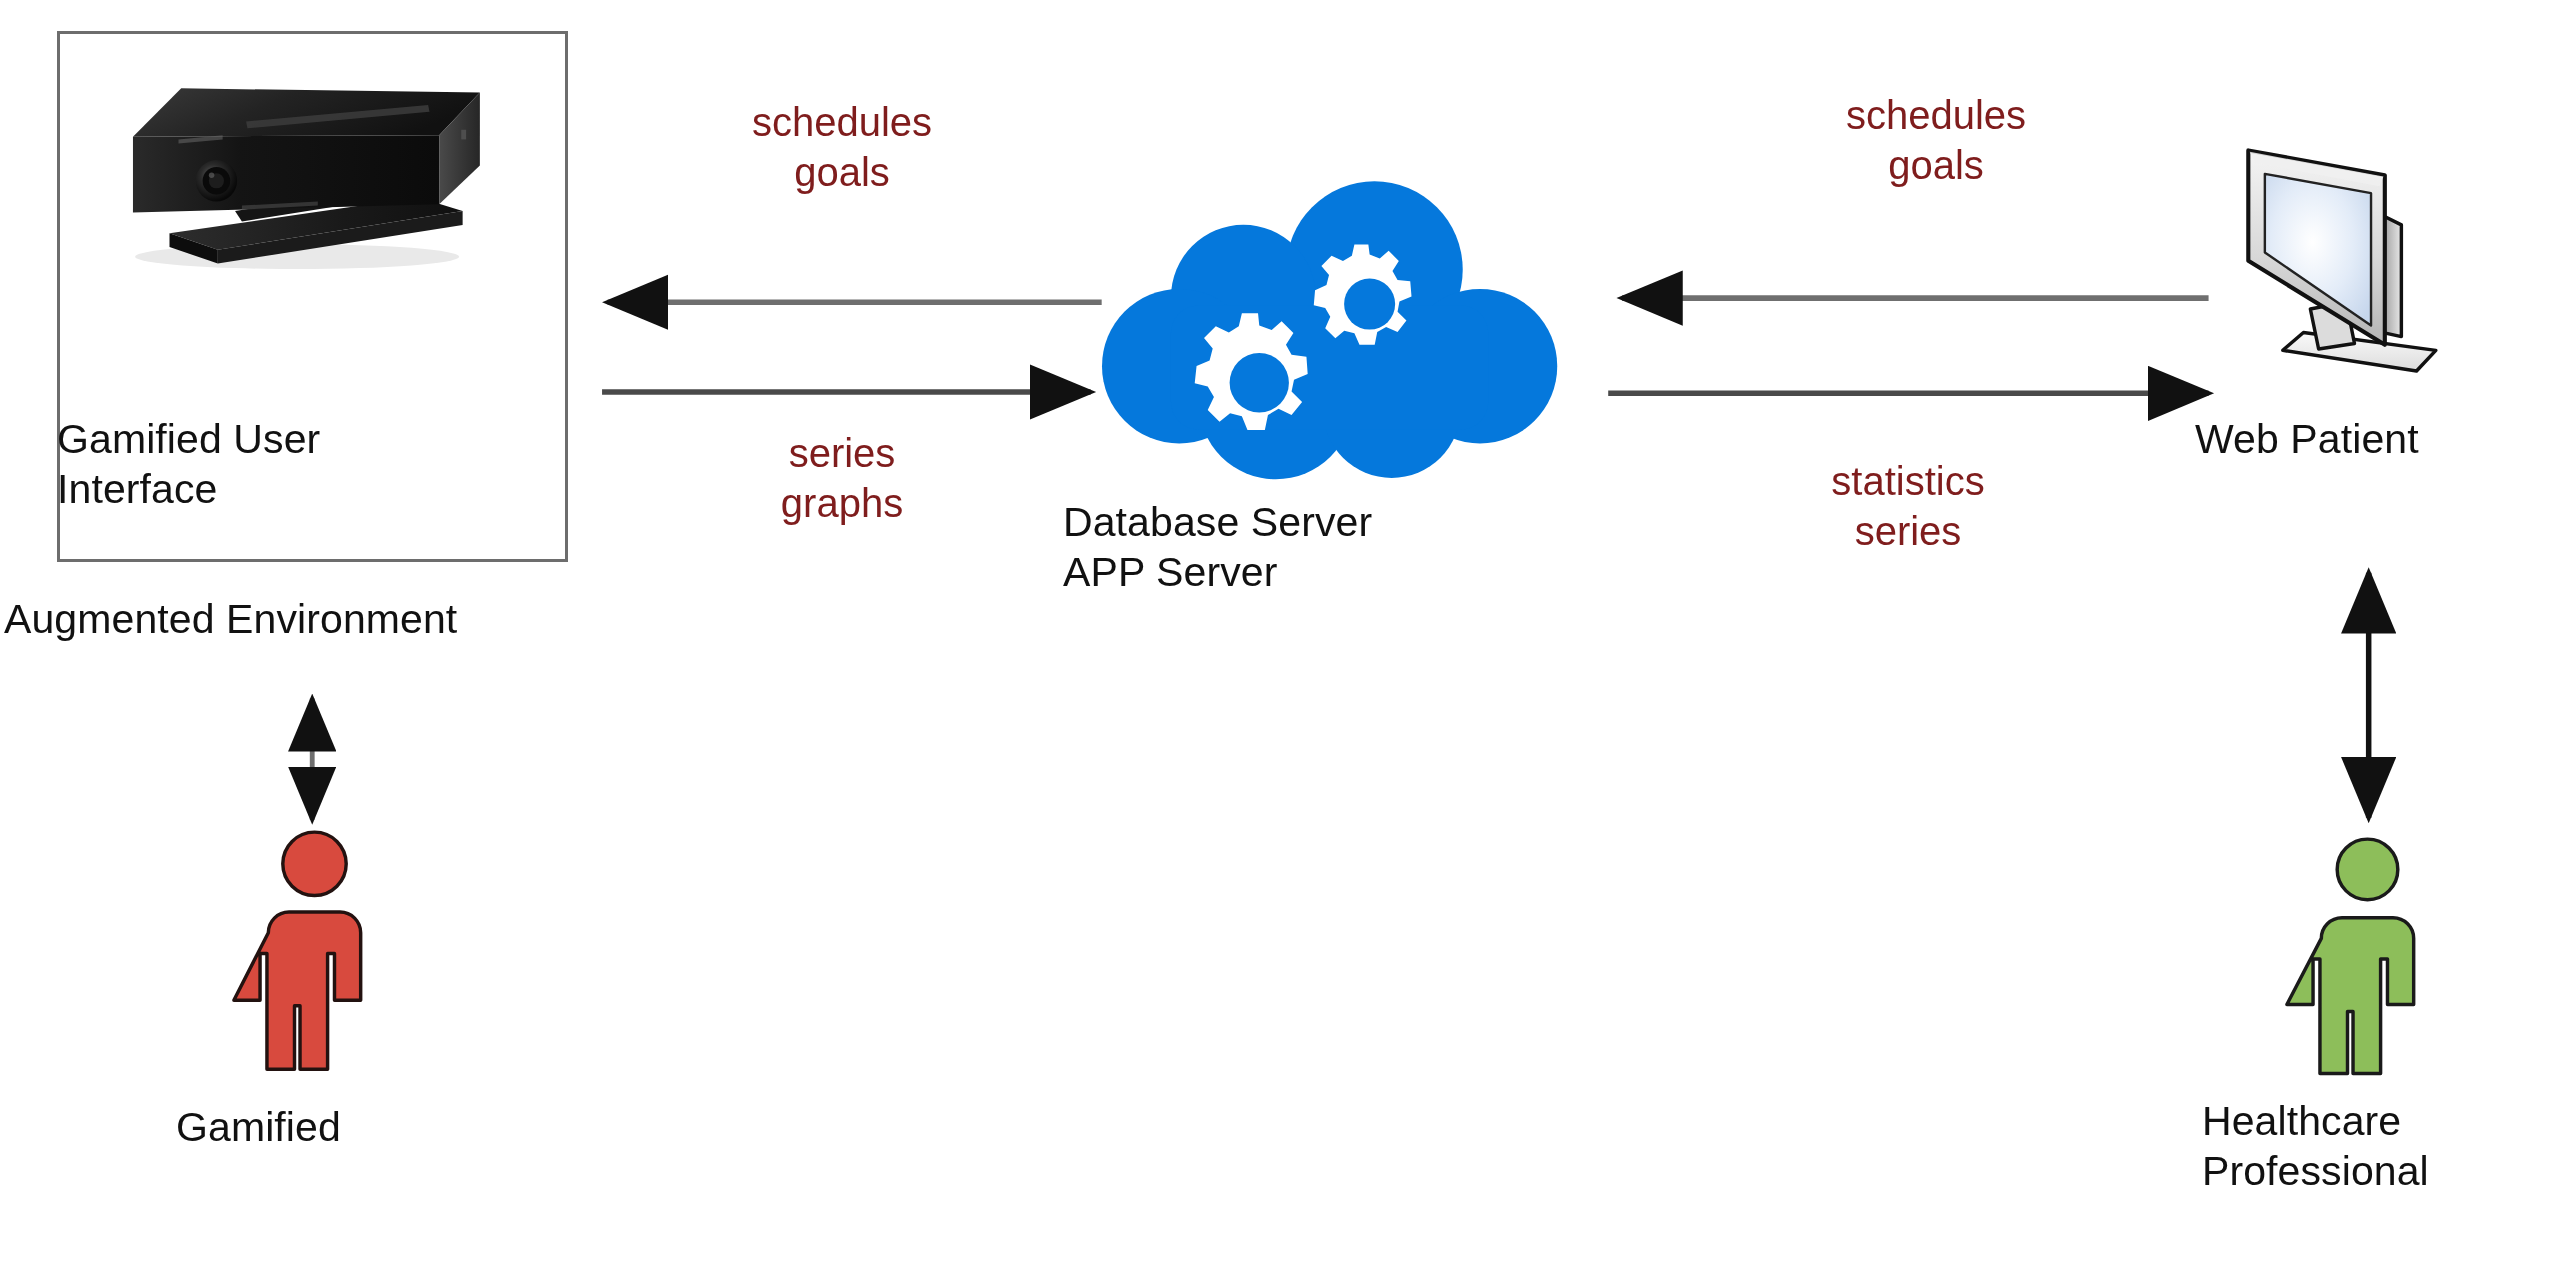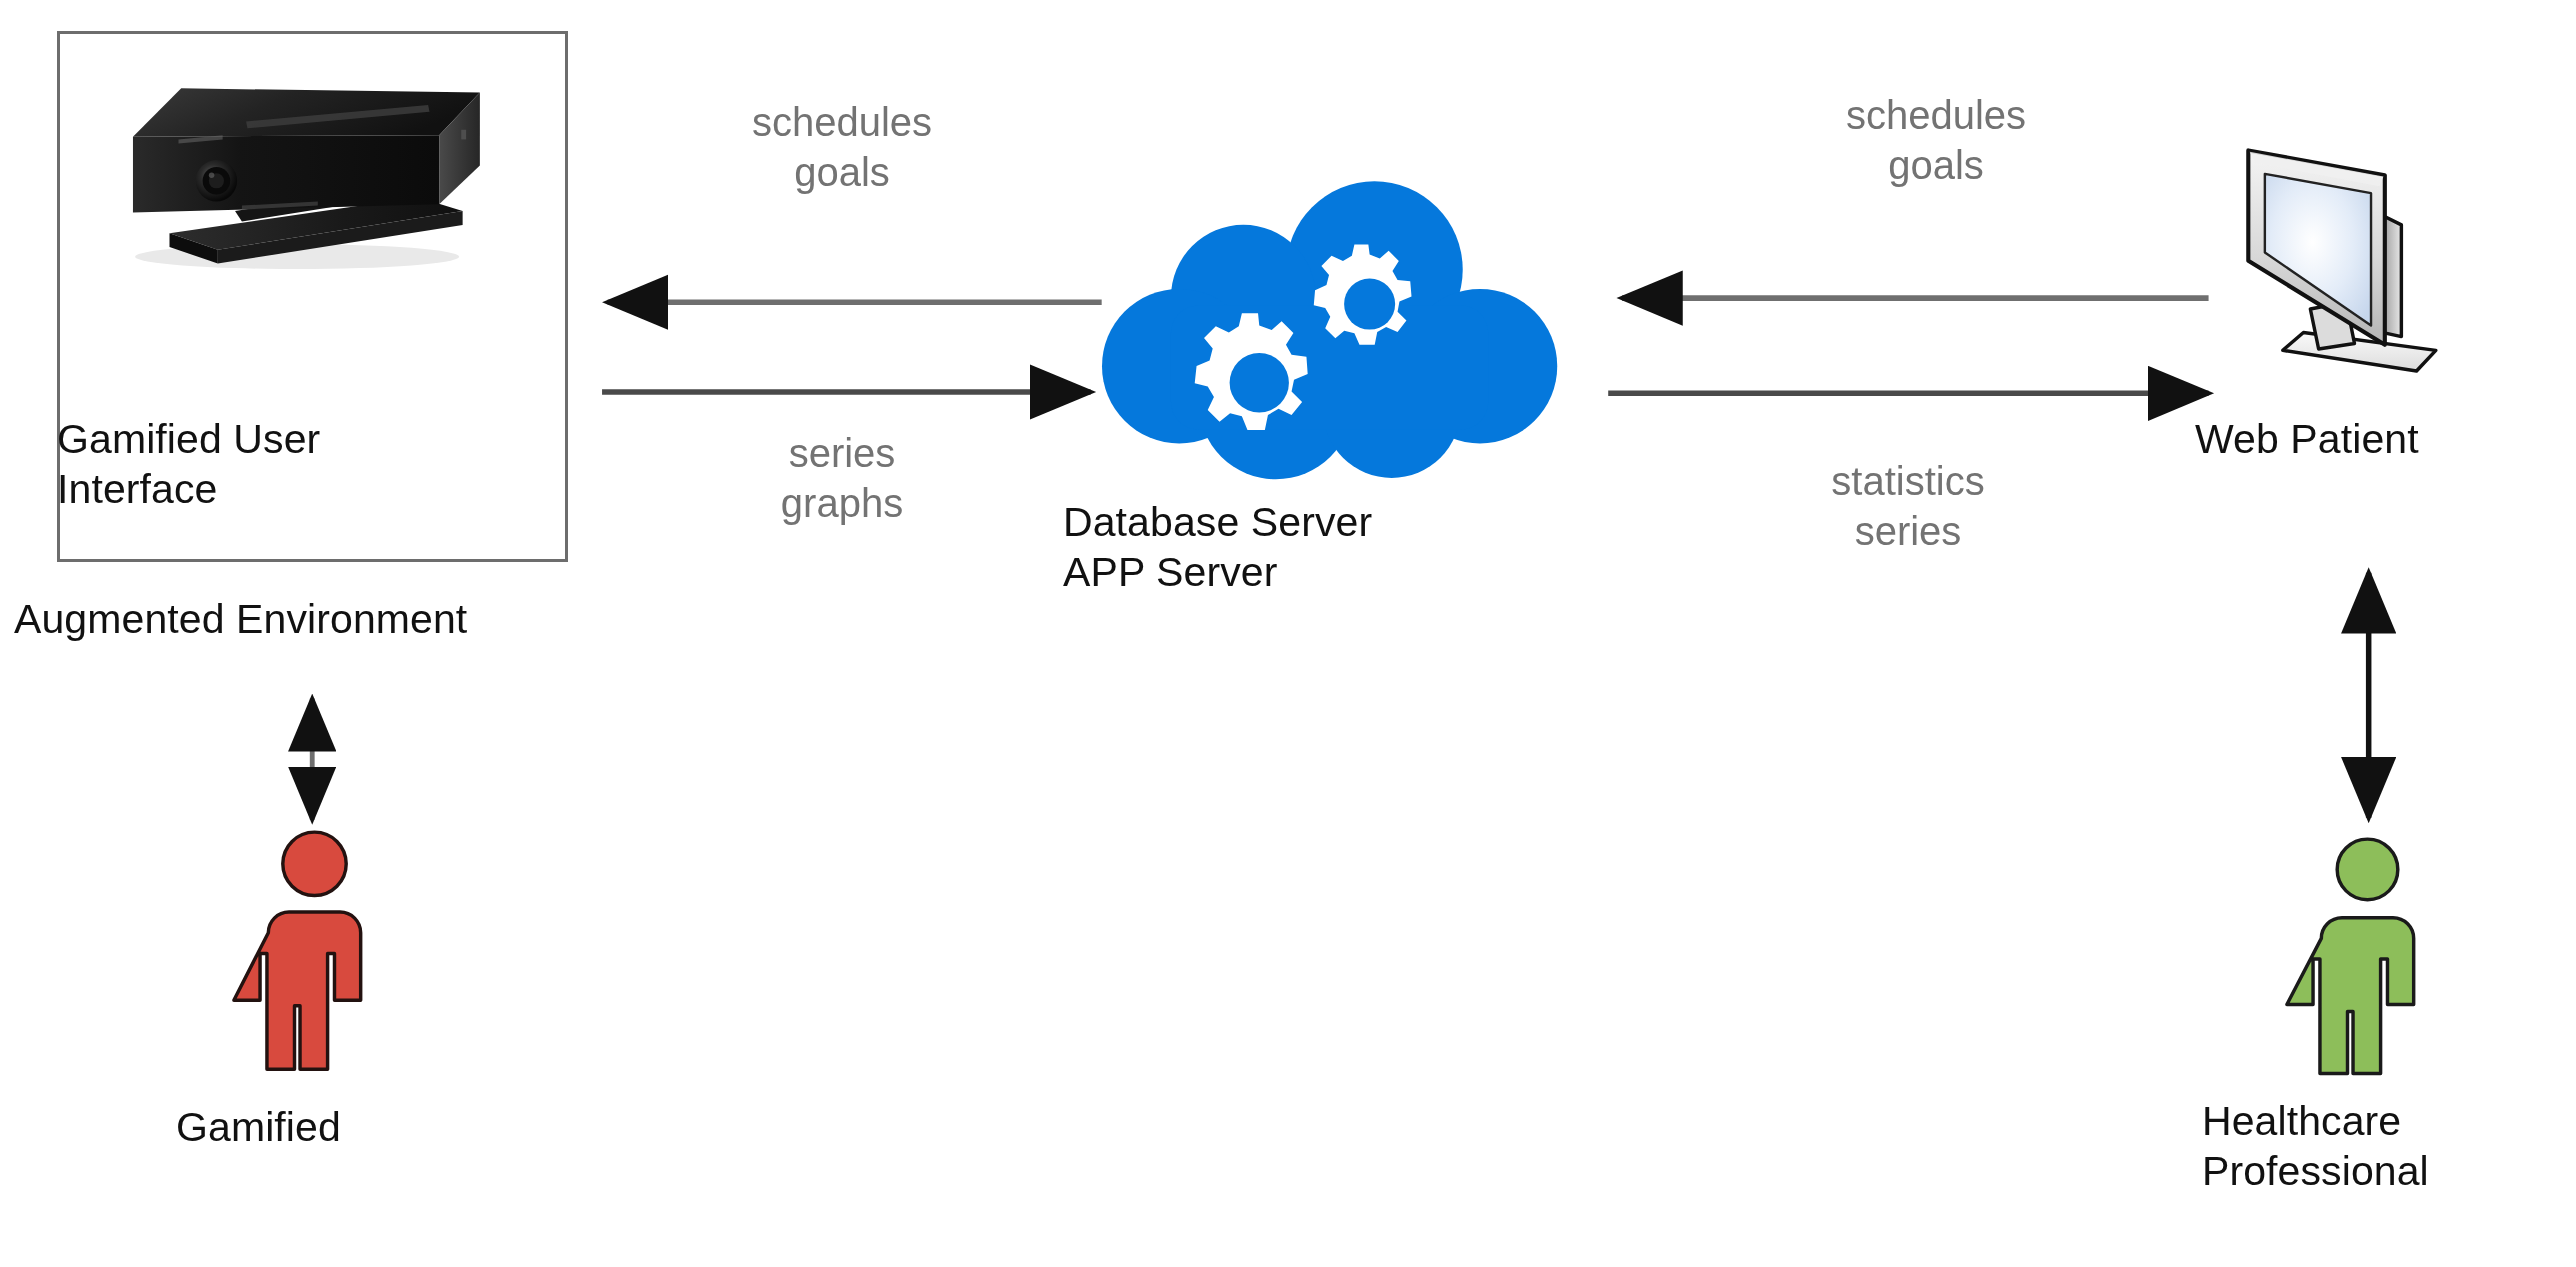--- a/index.html
+++ b/index.html
@@ -32,21 +32,21 @@
     font-weight: 400;
     letter-spacing: 0.1px;
     white-space: pre-line;
   }
 
   .edge-label {
     position: absolute;
     text-align: center;
     font-size: 40px;
     line-height: 1.25;
-    color: #737373;
+    color: #7f1d1d;
     white-space: pre-line;
   }
 
   
   #augmented-box {
     position: absolute;
     left: 57px;
     top: 31px;
     width: 511px;
     height: 531px;
@@ -219,21 +219,21 @@
 
     <rect x="518" y="88" width="7" height="14" fill="#555555" opacity="0.8"></rect>
 
     <path d="M200,198 L310,192 L310,198 L200,204 Z" fill="#4d4d4d" opacity="0.6"></path>
   </svg>
 </div>
 
 <div class="node-label no-select" style="left:57px; top:414px; width:511px;">Gamified User
 Interface</div>
 
-<div class="node-label no-select" style="left:14px; top:594px; width:594px;">Augmented Environment</div>
+<div class="node-label no-select" style="left:4px; top:594px; width:594px;">Augmented Environment</div>
 
 <div id="cloud-server-icon">
   <svg viewBox="0 0 664 434" width="458" height="300" xmlns="http://www.w3.org/2000/svg">
     <g fill="#0578dc">
       <circle cx="395" cy="128" r="128"></circle>
       <circle cx="205" cy="168" r="105"></circle>
       <circle cx="112" cy="268" r="112"></circle>
       <circle cx="548" cy="268" r="112"></circle>
       <circle cx="252" cy="320" r="112"></circle>
       <circle cx="420" cy="330" r="100"></circle>

